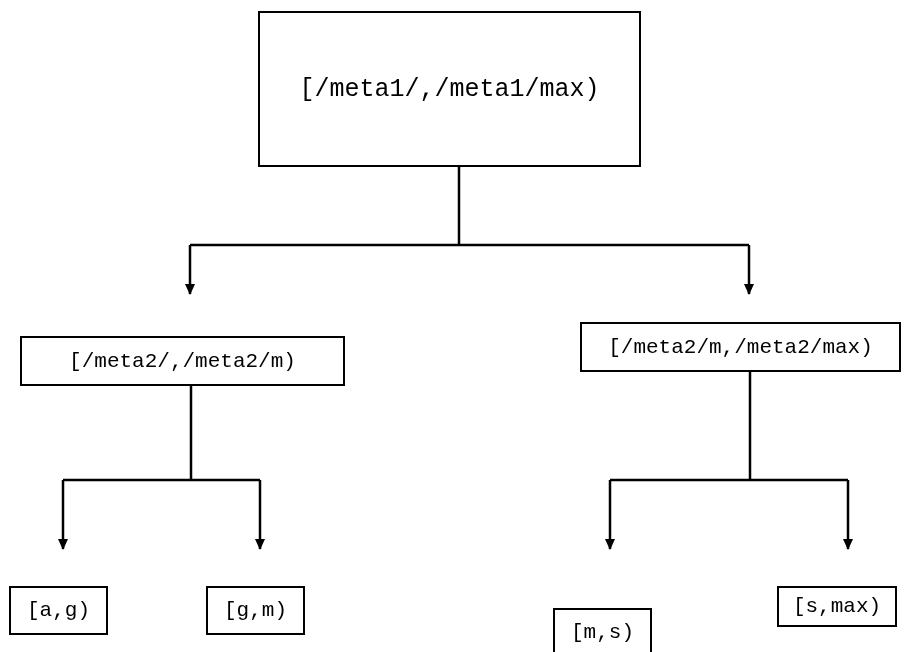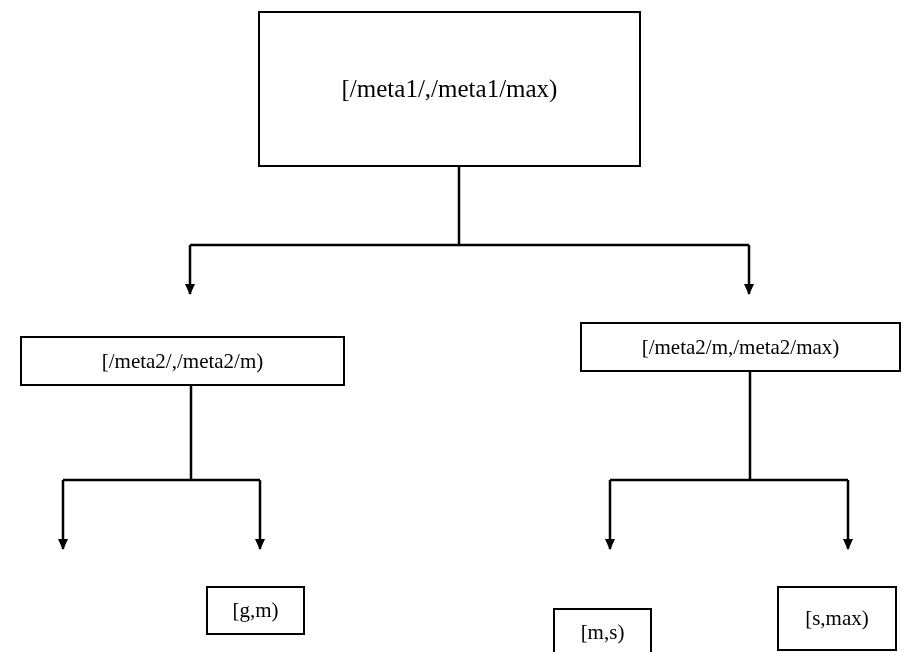--- a/index.html
+++ b/index.html
@@ -32,21 +32,21 @@
     background: #ffffff;
     display: flex;
     align-items: center;
     justify-content: center;
     color: #000000;
     font-family: "DejaVu Sans Mono", monospace;
     white-space: pre;
     letter-spacing: 0px;
   }
   .node-label {
-    font-family: Liberation Serif, serif;
+    font-family: Liberation Mono, monospace;
     color: #000000;
     white-space: pre;
   }
   
   #node-root {
     left: 258px;
     top: 11px;
     width: 383px;
     height: 156px;
   }
@@ -83,21 +83,21 @@
   #node-leaf-ms {
     left: 553px;
     top: 608px;
     width: 99px;
     height: 49px;
   }
   #node-leaf-smax {
     left: 777px;
     top: 586px;
     width: 120px;
-    height: 65px;
+    height: 41px;
   }
   .leaf .node-label { font-size: 21px; }
 </style>
 </head>
 <body>
 
 <div id="diagram-canvas">
 
   <svg class="edge-layer" width="912" height="652" viewBox="0 0 912 652" xmlns="http://www.w3.org/2000/svg">
     <defs>
@@ -133,20 +133,23 @@
   </div>
 
   <div class="node-box" id="node-mid-left">
     <span class="node-label">[/meta2/,/meta2/m)</span>
   </div>
 
   <div class="node-box" id="node-mid-right">
     <span class="node-label">[/meta2/m,/meta2/max)</span>
   </div>
 
+  <div class="node-box leaf" id="node-leaf-ag">
+    <span class="node-label">[a,g)</span>
+  </div>
 
   <div class="node-box leaf" id="node-leaf-gm">
     <span class="node-label">[g,m)</span>
   </div>
 
   <div class="node-box leaf" id="node-leaf-ms">
     <span class="node-label">[m,s)</span>
   </div>
 
   <div class="node-box leaf" id="node-leaf-smax">

